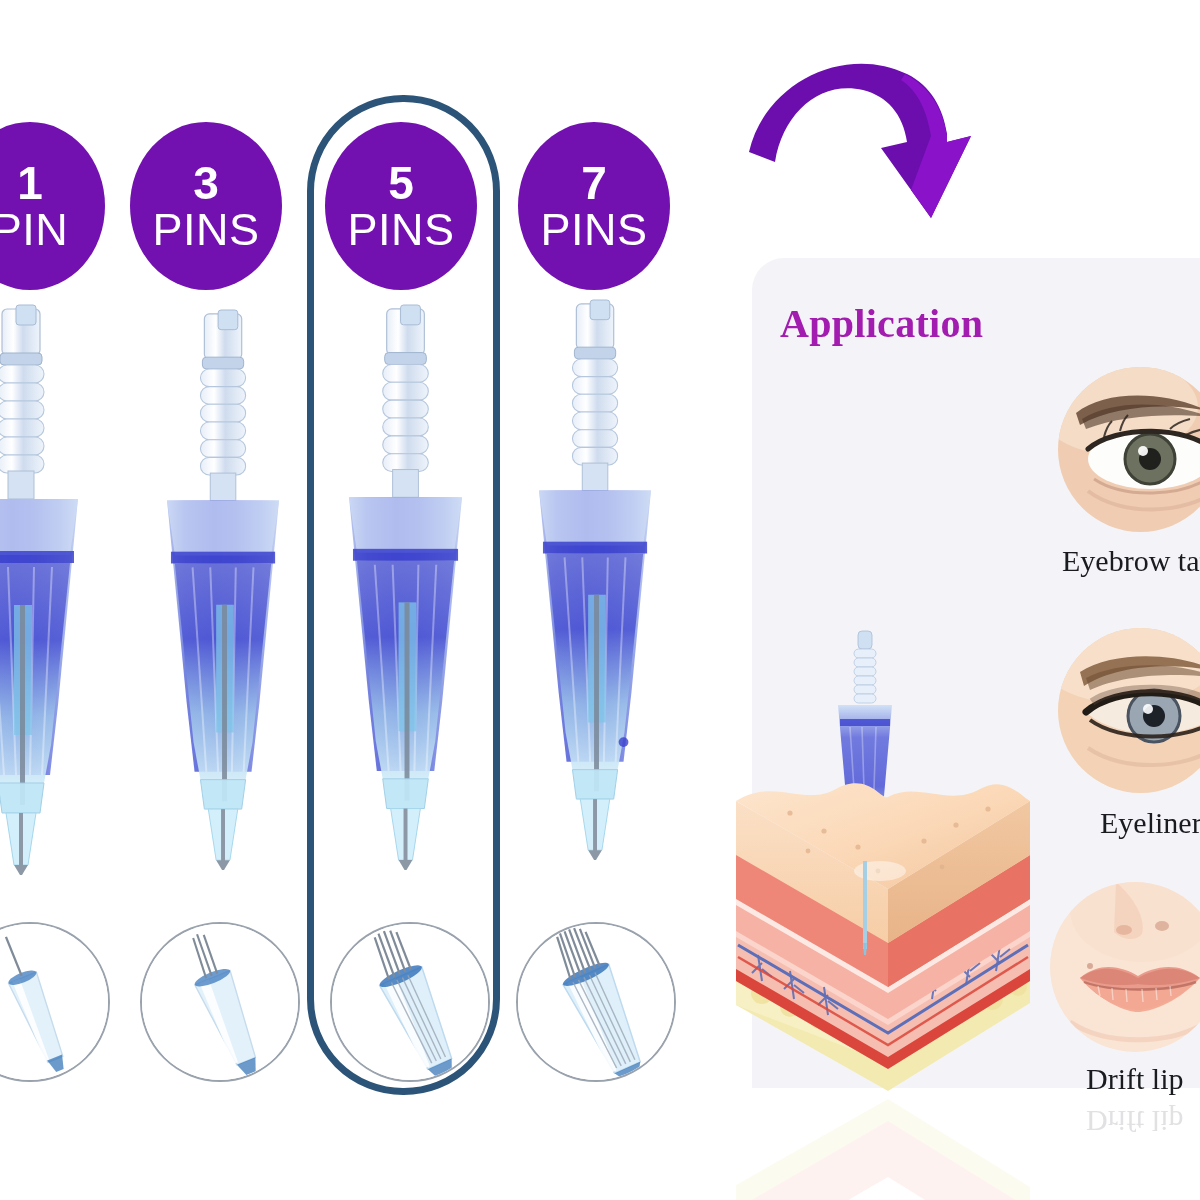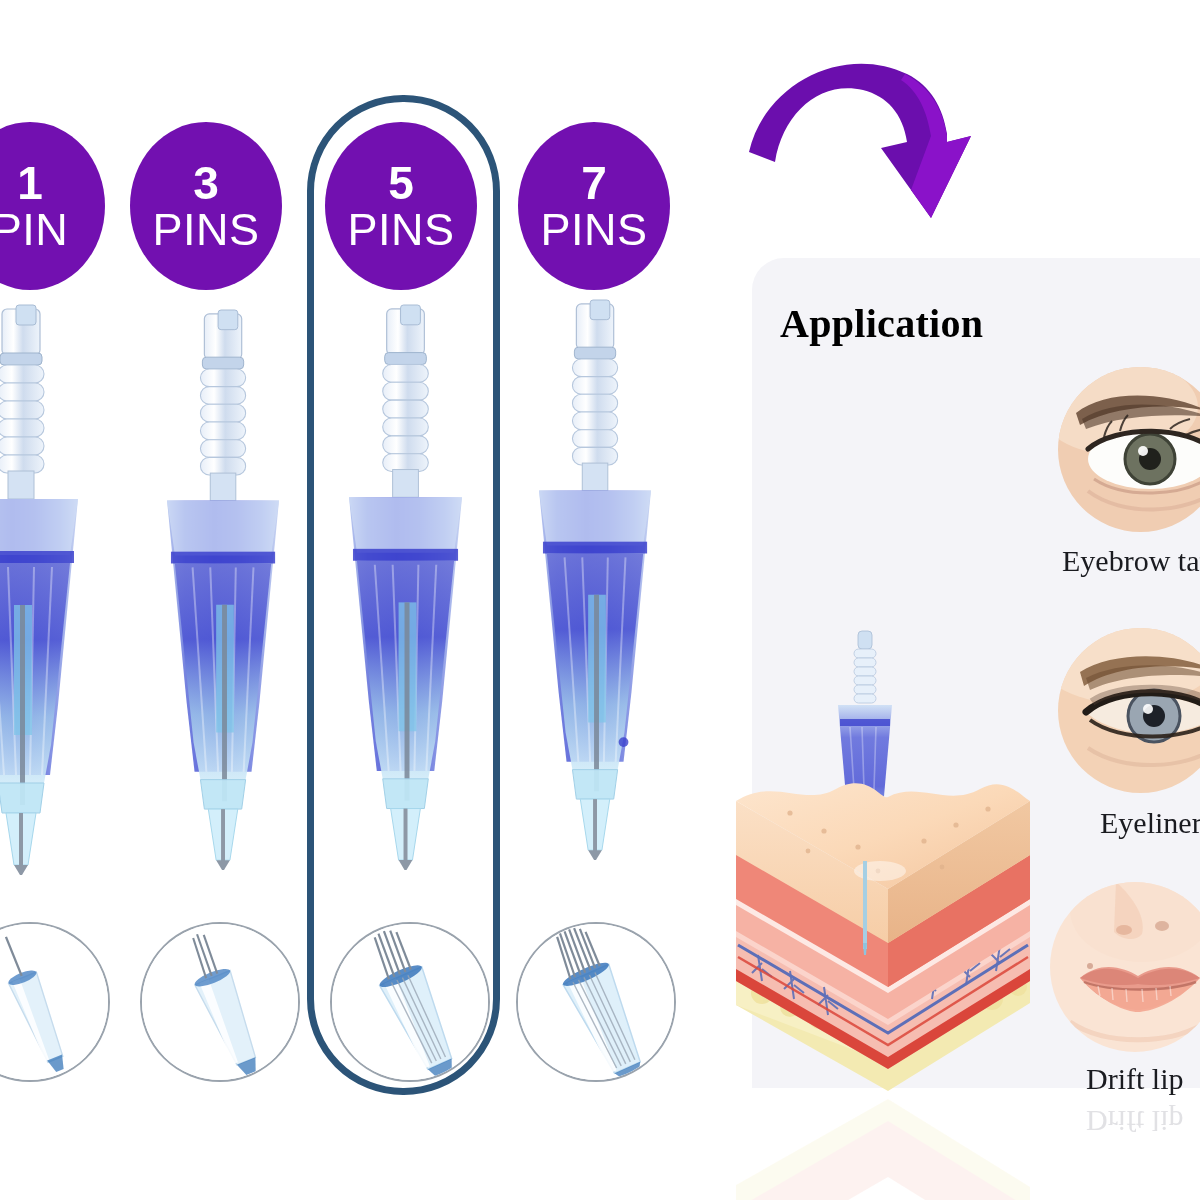--- a/index.html
+++ b/index.html
@@ -374,21 +374,21 @@
   <div id="arrow" style="left:735px;top:30px;">
     <svg width="250" height="215" viewBox="0 0 250 215">
       <path d="M14 122 C 30 52, 110 14, 172 44 C 196 56, 208 78, 212 104 L 212 112 L 236 106 L 196 188 L 146 118 L 172 112 C 168 84, 152 66, 128 60 C 86 50, 48 82, 40 132 Z" fill="#6b0ead"></path>
       <path d="M170 44 C 196 58, 208 80, 212 106 L 212 112 L 236 106 L 196 188 L 176 160 L 196 106 C 192 82, 184 62, 166 50 Z" fill="#8a12c9"></path>
     </svg>
   </div>
 
   <div id="app-panel" style="left:752px;top:258px;width:460px;height:830px;background:#f4f4f8;border-radius:32px 0 0 0;">
   </div>
 
-  <div id="app-title" style="left: 780px; top: 300px; font-size: 40px; color: #000000;">Application</div>
+  <div id="app-title" style="left: 780px; top: 300px; font-size: 40px; color: #a21caf;">Application</div>
 
   <div class="app-photo" style="left:1058px;top:367px;width:165px;height:165px;">
     <svg width="165" height="165" viewBox="0 0 165 165">
       <defs>
         <radialGradient id="skinA" cx="45%" cy="35%" r="75%">
           <stop offset="0%" stop-color="#f6ddc8"></stop>
             <stop offset="60%" stop-color="#eecbb0"></stop>
           <stop offset="100%" stop-color="#e0b characters"></stop>
         </radialGradient>
       </defs>

